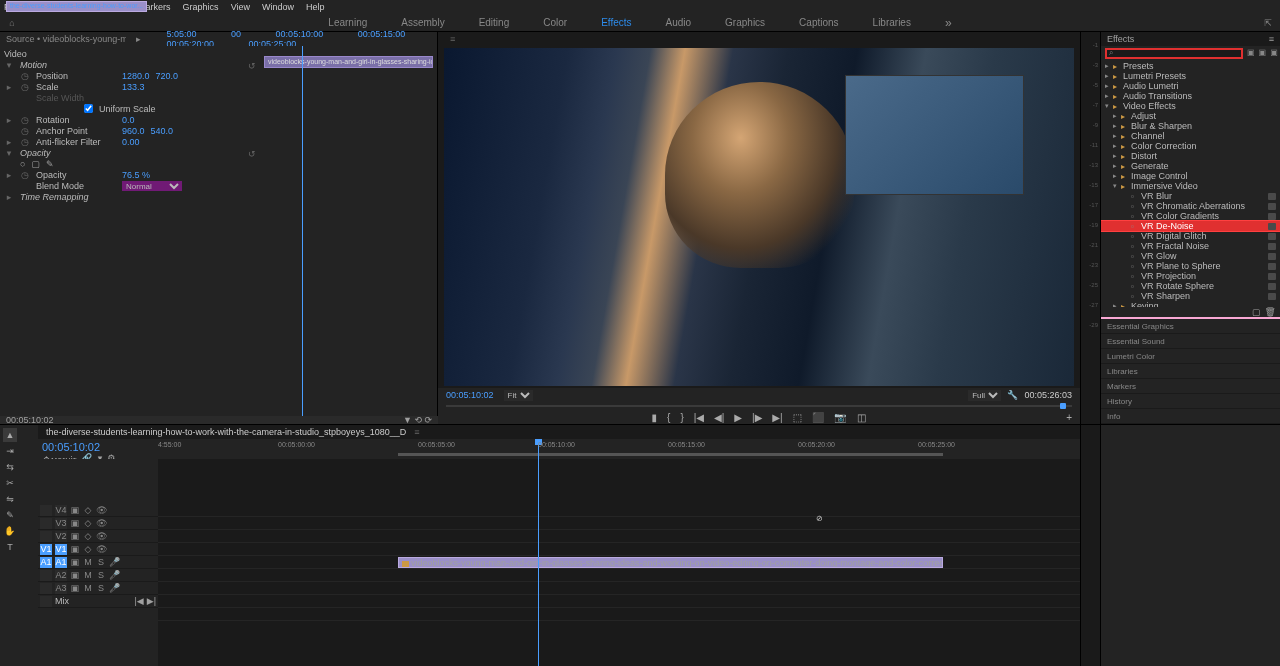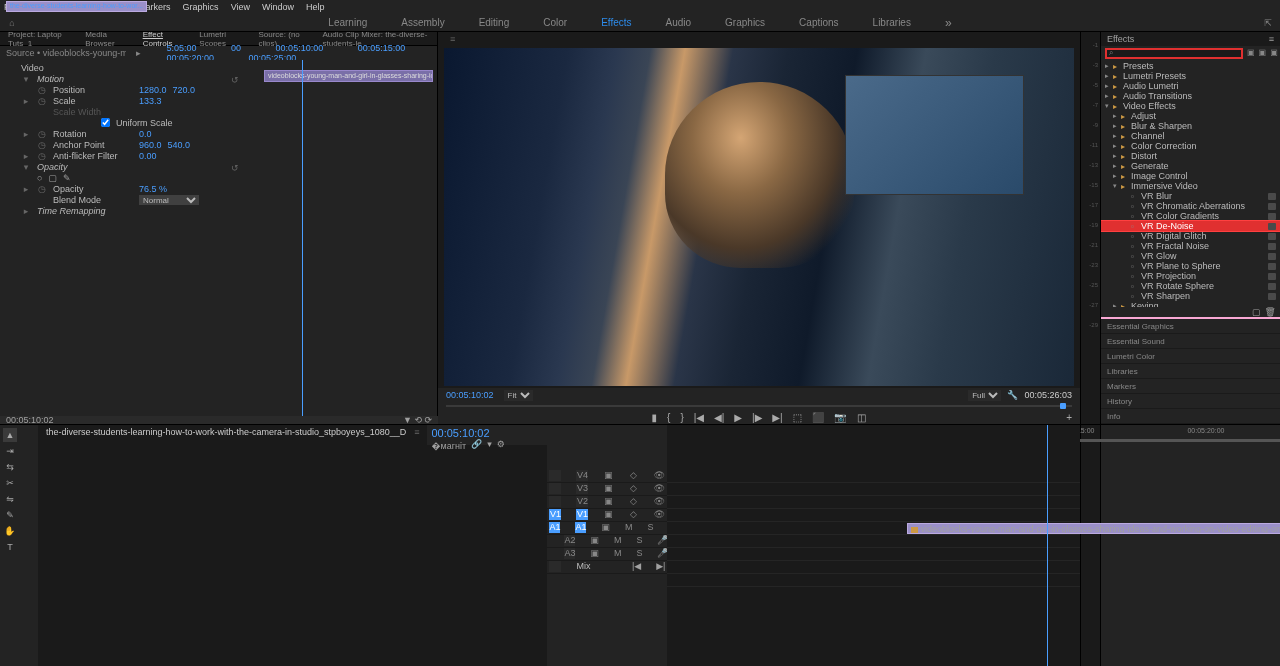--- a/index.html
+++ b/index.html
@@ -17,29 +17,29 @@
 .left-panels{width:438px;display:flex;flex-direction:column;background:#232323;border-right:1px solid #000}
 .left-tabs{height:14px;display:flex;align-items:center;gap:18px;padding:0 8px;background:#1a1a1a;border-bottom:1px solid #000}
 .left-tabs span{font-size:8px;color:#888;cursor:pointer}
 .left-tabs span.active{color:#ccc;text-decoration:underline}
 .ec-header{height:14px;display:flex;align-items:center;padding:0 6px;background:#232323;font-size:8px;gap:10px}
 .ec-header .src{color:#888;flex:0 0 120px;overflow:hidden;white-space:nowrap}
 .ec-header .clip{color:#4a9eff;overflow:hidden;white-space:nowrap;flex:0 0 100px}
 .ec-header .tc{color:#888;margin-left:auto}
 .ec-header .tc span{color:#4a9eff;margin:0 16px}
 .ec-body{flex:1;display:flex;background:#232323;position:relative}
-.ec-props{width:260px;padding:2px 21px}
+.ec-props{width:260px;padding:2px 4px}
 .ec-row{display:flex;align-items:center;height:11px;font-size:8px;gap:6px}
 .ec-row .tw{width:10px;text-align:center;color:#666}
 .ec-row .kf{width:10px;text-align:center;color:#666}
 .ec-row .lbl{flex:0 0 80px;color:#bbb}
 .ec-row .lbl.grey{color:#555}
 .ec-row .val{color:#4a9eff}
 .ec-row .chk{margin-left:20px}
-.ec-row select{background:#404040;border:none;color:#bbb;font-size:8px;width:60px;height:10px}
+.ec-row select{background:#701a75;border:none;color:#bbb;font-size:8px;width:60px;height:10px}
 .ec-graph{flex:1;position:relative;background:#232323}
 .ec-clip-bar{position:absolute;top:10px;left:4px;right:4px;height:12px;background:#7a6fa8;border:1px solid #9988cc;font-size:7px;color:#ddd;padding:1px 3px;overflow:hidden;white-space:nowrap}
 .ec-playhead{position:absolute;top:0;bottom:0;left:42px;width:1px;background:#4a9eff}
 .ec-reset{position:absolute;right:4px;width:8px;height:8px;color:#666}
 .program-panel{flex:1;display:flex;flex-direction:column;background:#1a1a1a;position:relative}
 .program-tab{height:14px;display:flex;align-items:center;padding:0 6px;font-size:8px;background:#1a1a1a}
 .program-tab span{color:#ccc}
 .program-viewer{flex:1;display:flex;align-items:center;justify-content:center;background:#000;margin:2px 6px;position:relative}
 .fake-video{width:100%;height:100%;background:linear-gradient(100deg,#0a1830 0%,#1a2840 18%,#2a3850 25%,#3a4555 30%,#c89968 35%,#2a3548 42%,#1a2535 50%,#0f1a2a 60%,#3a4a5a 70%,#2a3a4a 80%,#1a2838 100%);position:relative;overflow:hidden}
 .fake-video::before{content:"";position:absolute;top:10%;left:35%;width:30%;height:55%;background:radial-gradient(ellipse at 40% 30%,#d4a574 0%,#8a6844 30%,#4a3828 60%,transparent 80%);border-radius:50% 50% 40% 40%}
@@ -75,35 +75,35 @@
 .tree-row.ind2{padding-left:22px}
 .tree-row.hl{background:#e03030;outline:1px solid #ff4040}
 .tree-row.hl .lbl{color:#fff}
 .side-tabs{background:#232323;border-top:2px solid #f9a8d4}
 .side-tab{height:15px;display:flex;align-items:center;padding:0 6px;font-size:8px;color:#888;border-bottom:1px solid #1a1a1a;cursor:pointer}
 .bottom-row{display:flex;height:242px;background:#1a1a1a;border-top:1px solid #000}
 .bottom-left-strip{width:438px;height:8px;background:#2a2a2a;display:flex;align-items:center;padding:0 6px;font-size:7px;justify-content:space-between}
 .tl-tools{width:38px;background:#232323;display:flex;flex-direction:column;flex-wrap:wrap;padding:3px;gap:2px;align-content:flex-start}
 .tl-tools span{width:14px;height:14px;display:flex;align-items:center;justify-content:center;color:#aaa;cursor:pointer;font-size:9px}
 .tl-tools span.active{background:#3a3a3a}
-.tl-main{flex:1;display:flex;}
+.tl-main{flex:1;display:flex;flex-direction:column}
 .tl-header{height:14px;display:flex;align-items:center;padding:0 8px;font-size:8px;background:#1a1a1a;gap:8px}
 .tl-header .seq-name{color:#ccc}
 .tl-tc-row{display:flex;height:20px;background:#232323}
 .tl-tc-left{width:120px;display:flex;flex-direction:column;padding:2px 4px}
 .tl-tc-left .tc{color:#4a9eff;font-size:11px}
 .tl-tc-left .icons{display:flex;gap:5px;font-size:8px;color:#888}
 .tl-ruler{flex:1;position:relative;background:#232323}
 .tl-ruler .tick{position:absolute;top:2px;font-size:7px;color:#888}
 .tl-ruler .work-area{position:absolute;top:14px;height:3px;background:#555}
 .tl-ruler .playhead{position:absolute;top:0;bottom:0;left:380px;width:1px;background:#4a9eff}
 .tl-ruler .playhead::before{content:"";position:absolute;top:0;left:-3px;width:7px;height:6px;background:#4a9eff}
 .tl-tracks{flex:1;display:flex;background:#1a1a1a;position:relative}
 .tl-track-headers{width:120px;background:#232323;display:flex;flex-direction:column}
-.track-hdr{display:flex;height:13px;border-bottom:1px solid #1a1a1a;padding:0 2px;gap:15px;font-size:7px}
+.track-hdr{display:flex;align-items:center;height:13px;border-bottom:1px solid #1a1a1a;padding:0 2px;gap:3px;font-size:7px}
 .track-hdr.spacer{height:45px;border:none}
 .track-hdr .tgt{width:12px;height:11px;background:#2a2a2a;text-align:center;color:#888}
 .track-hdr .tgt.on{background:#4a9eff;color:#fff}
 .track-hdr .name{width:14px;text-align:center;color:#bbb}
 .track-hdr .lock,.track-hdr .sync,.track-hdr .eye,.track-hdr .mute,.track-hdr .solo,.track-hdr .rec{width:10px;text-align:center;color:#888;cursor:pointer}
 .tl-track-area{flex:1;position:relative;background:#1a1a1a}
 .track-lane{position:absolute;left:0;right:0;height:13px;border-bottom:1px solid #252525}
 .clip{position:absolute;height:11px;background:#9a8fc8;border:1px solid #bbaae0;font-size:7px;color:#222;padding:0 3px;overflow:hidden;white-space:nowrap;top:1px}
 .clip .fx-badge{display:inline-block;width:7px;height:7px;background:#cc9944;margin-right:2px;vertical-align:middle}
 .tl-playhead{position:absolute;top:0;bottom:0;left:380px;width:1px;background:#4a9eff}
@@ -138,28 +138,20 @@
     <span>Graphics</span>
     <span>Captions</span>
     <span>Libraries</span>
     <span class="more">»</span>
   </div>
   <div class="export-icon">⇱</div>
 </div>
 
 <div class="panel-row">
   <div class="left-panels">
-    <div class="left-tabs">
-      <span>Project: Laptop Tuts_1</span>
-      <span>Media Browser</span>
-      <span class="active">Effect Controls</span>
-      <span>Lumetri Scopes</span>
-      <span>Source: (no clips)</span>
-      <span>Audio Clip Mixer: the-diverse-students-le</span>
-    </div>
     <div class="ec-header">
       <span class="src">Source • videoblocks-young-man-and-girl-in-g...</span>
       <span style="color:#888">▸</span>
       <span class="clip">the-diverse-students-learning-how-to-wor...</span>
       <span class="tc">
         <span>5:05:00</span>
         <span>00</span>
         <span>00:05:10:00</span>
         <span>00:05:15:00</span>
         <span>00:05:20:00</span>

